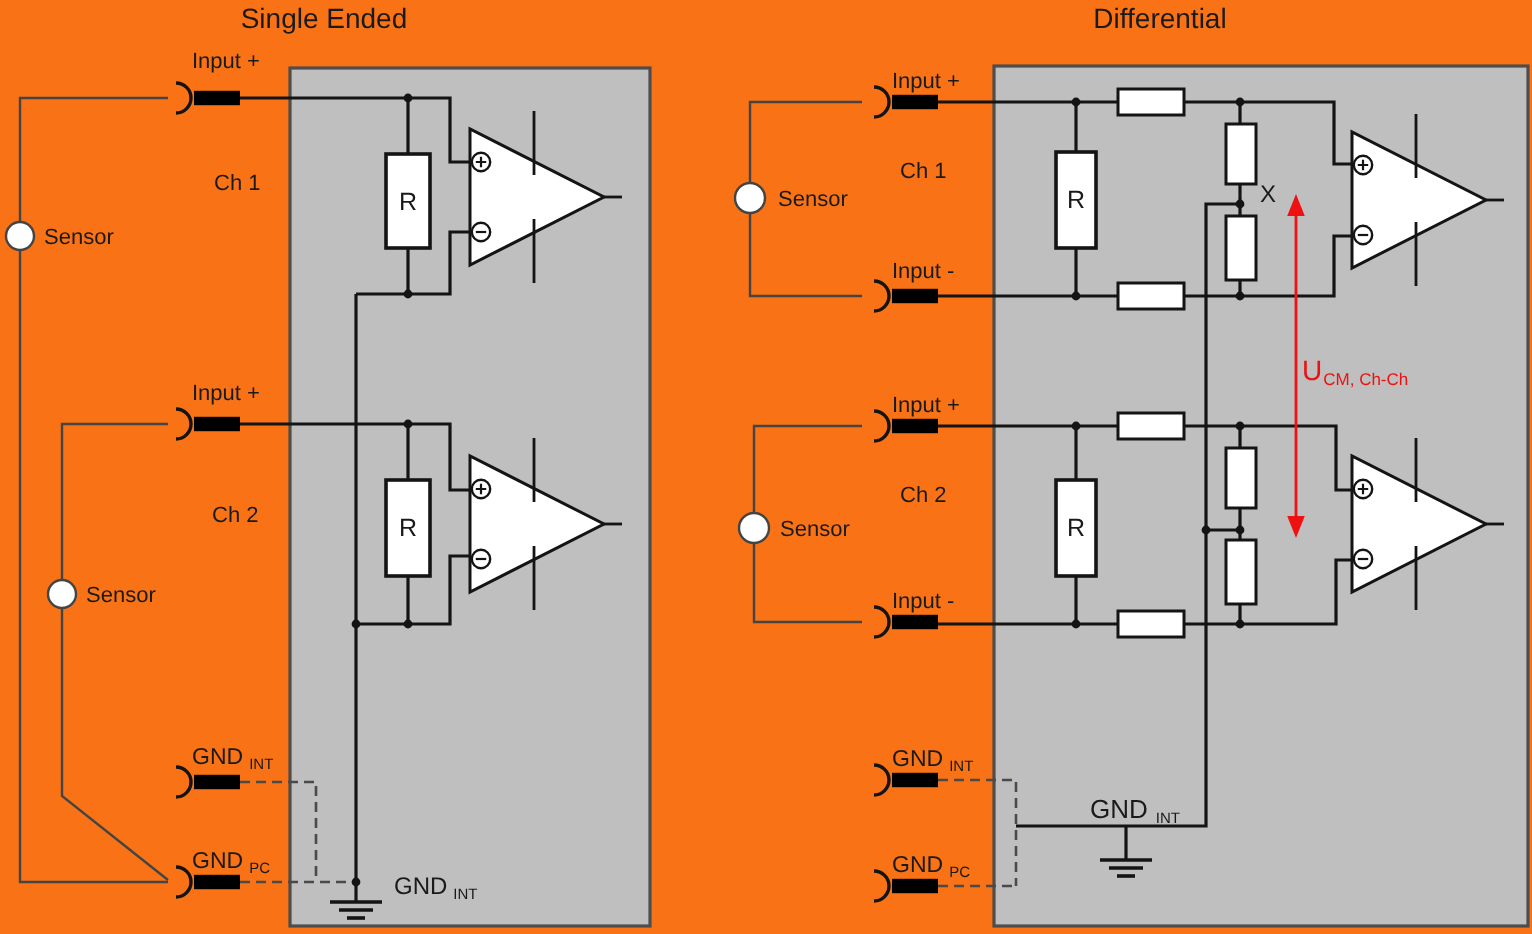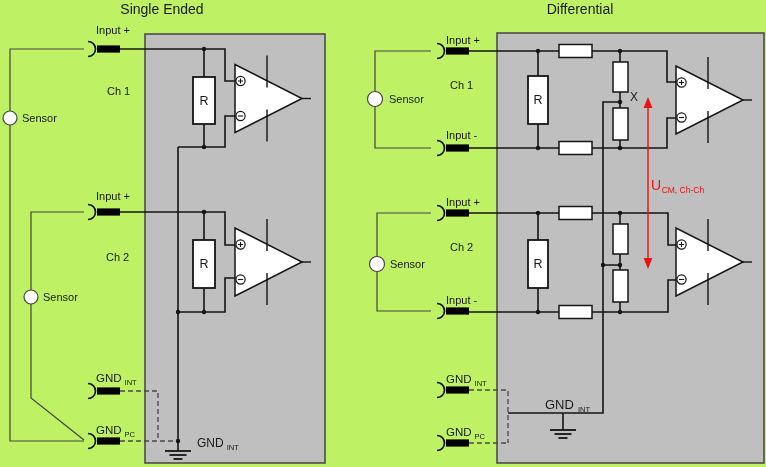--- a/index.html
+++ b/index.html
@@ -1,16 +1,16 @@
 <!DOCTYPE html>
 <html style="--module-fill: #bfbfbf; --module-border: #4d4d4d; --wire: #141414; --outer-wire: #444444; --dashed-wire: #4a4a4a; --resistor-fill: #ffffff; --connector-fill: #000000; --arrow-red: #ee1111; --text: #1a1a1a;"><head>
 <meta charset="utf-8">
 <style>
   html,body{margin:0;padding:0;background:#ffffff;}
-  .stage{position:relative;width:766px;height:467px;background:#bef264;overflow:hidden;}
+  .stage{position:relative;width:766px;height:467px;background:#f97316;overflow:hidden;}
   svg{position:absolute;left:0;top:0;}
   svg text{font-family:"Liberation Sans",sans-serif;fill:var(--text,#1a1a1a);}
   .title{font-size:14px;text-anchor:middle;}
   .lbl{font-size:11px;}
   .r-lbl{font-size:12.5px;text-anchor:middle;}
   .x-lbl{font-size:12px;}
   .sub{font-size:7.5px;}
   .gnd-main{font-size:11.5px;}
   .gnd-inner-l{font-size:12px;}
   .gnd-inner-r{font-size:13px;}

